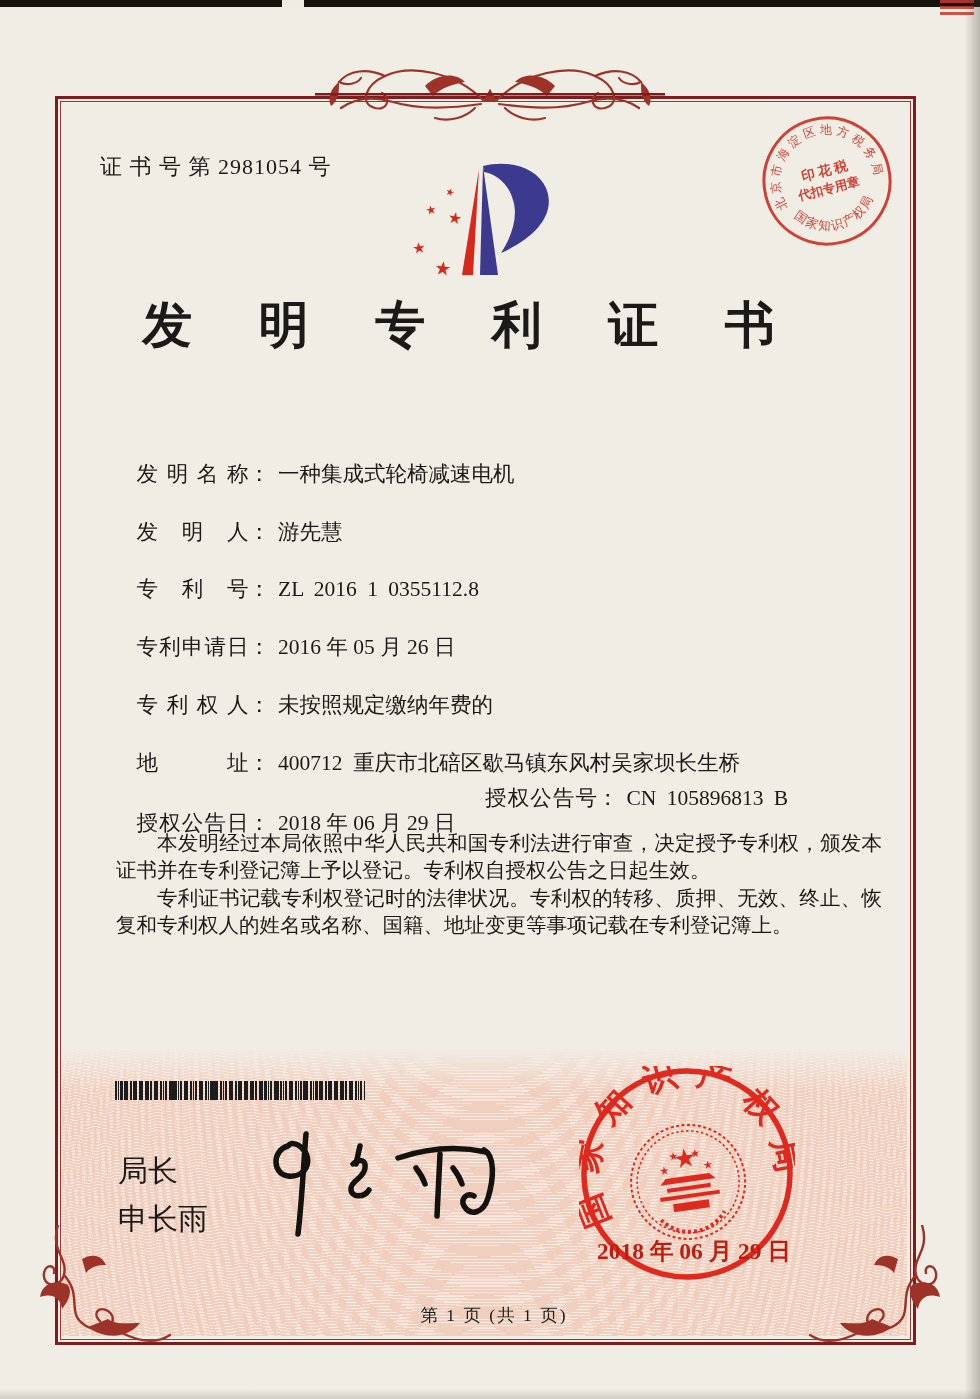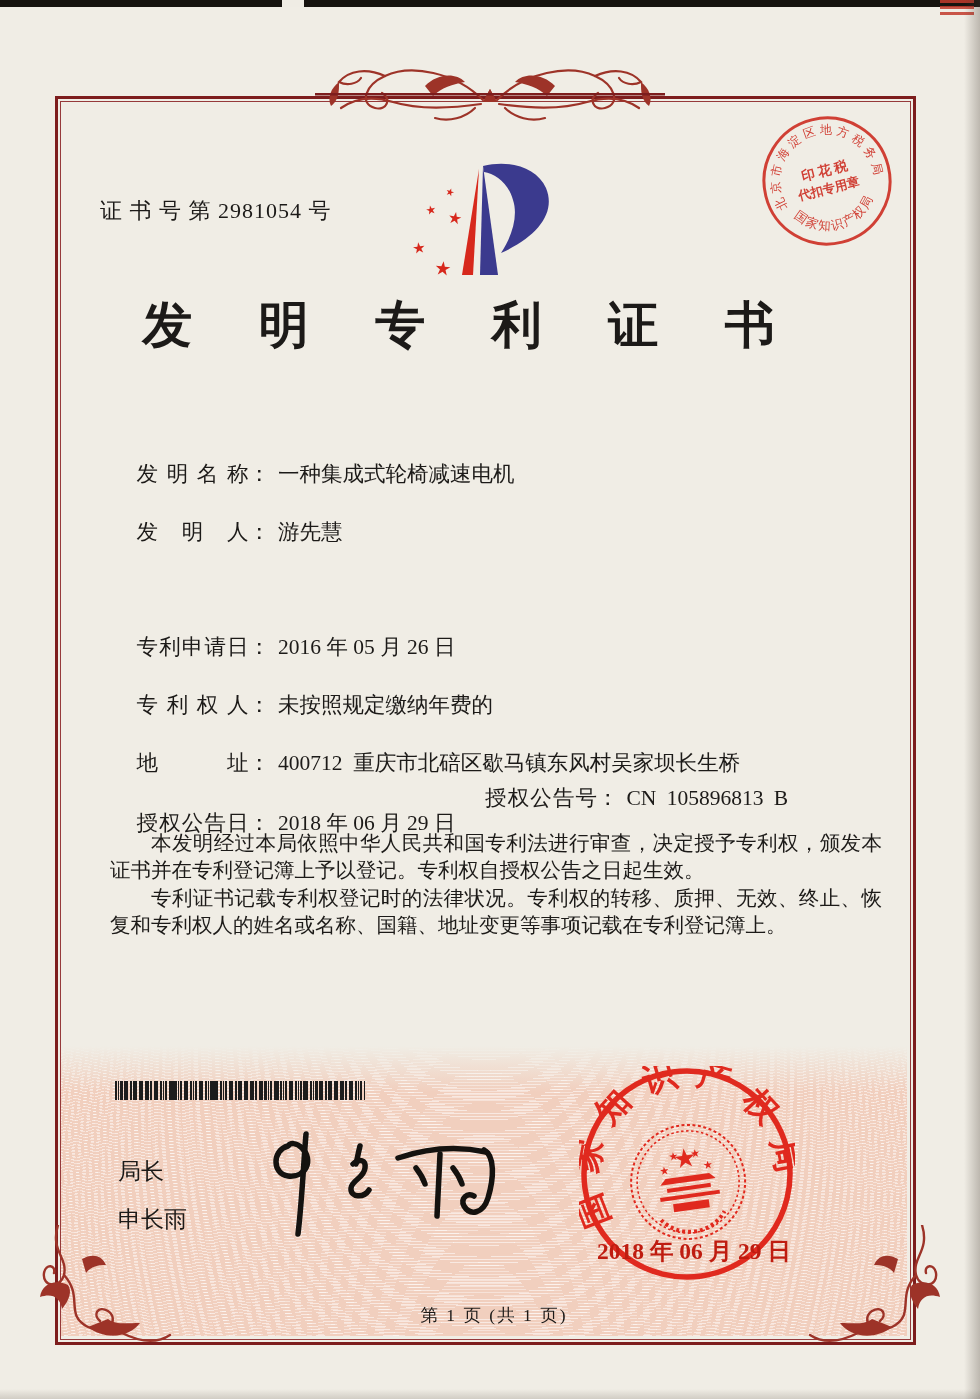--- a/index.html
+++ b/index.html
@@ -25,43 +25,43 @@
   .frame::after{content:"";position:absolute;inset:2px;border:1px solid #96393a;}
   
   .pink-band{position:absolute;left:61px;top:1046px;width:846px;height:290px;z-index:1;
     background-color:#f1cfbe;
     background-image:
       repeating-radial-gradient(1300px 620px at 50% -430px,rgba(255,255,255,0) 0 5px,rgba(255,255,255,.55) 5px 6px),
       repeating-radial-gradient(1300px 640px at 50% 760px,rgba(255,255,255,0) 0 5px,rgba(255,255,255,.40) 5px 6px);}
   .pink-band::before{content:"";position:absolute;left:0;right:0;top:0;height:46px;
     background:linear-gradient(#f0ede5,rgba(240,237,229,0));}
   
-  .cert-no{position:absolute;left:100px;top:152px;font-size:22px;letter-spacing:1px;z-index:5;margin-top:44px;}
+  .cert-no{position:absolute;left:100px;top:152px;font-size:22px;letter-spacing:1px;z-index:5;}
   .logo{position:absolute;left:405px;top:160px;z-index:5;}
   .stamp{position:absolute;left:759px;top:113px;z-index:6;opacity:.95;}
   .title{position:absolute;left:0;right:0;top:292px;text-align:center;font-size:50px;font-weight:bold;
     letter-spacing:27px;transform:translateX(-18px);z-index:5;}
   
   .row{position:absolute;left:115px;font-size:21.5px;z-index:5;white-space:pre;}
   .flabel{display:inline-block;width:112px;text-align:justify;text-align-last:justify;}
   .fcolon{display:inline-block;margin-right:8px;}
   .fvalue{white-space:pre;text-align:center;}
   .num-wide{word-spacing:5px;}
   .g2{position:absolute;left:370px;top:0;white-space:pre;}
   
   .paras{position:absolute;left:100px;width:782px;top:830px;z-index:5;}
-  .paras p{margin:0 0 2px 10px;font-size:20.5px;line-height:26.6px;text-align:justify;text-indent:2em;}
+  .paras p{margin:0 0 2px 16px;font-size:20.5px;line-height:26.6px;text-align:justify;text-indent:2em;}
   
   .barcode{position:absolute;left:115px;top:1081px;width:250px;height:19px;z-index:5;
     background-image:
       repeating-linear-gradient(90deg,#1c1c1c 0 2px,rgba(0,0,0,0) 2px 5px),
       repeating-linear-gradient(90deg,#1c1c1c 0 1px,rgba(0,0,0,0) 1px 3px),
       repeating-linear-gradient(90deg,rgba(0,0,0,0) 0 6px,#1c1c1c 6px 8px,rgba(0,0,0,0) 8px 13px);}
   .signoff{position:absolute;left:118px;top:1147px;z-index:5;font-family:"Liberation Sans","DejaVu Sans",sans-serif;}
-  .signoff div{font-size:23px;line-height:48px;}
+  .signoff div{font-size:30px;line-height:48px;}
   .signature{position:absolute;left:248px;top:1116px;z-index:6;}
   .seal{position:absolute;left:579px;top:1066px;z-index:5;opacity:.96;}
   .seal-date{position:absolute;left:597px;top:1235px;font-size:23.5px;font-weight:600;color:#bf1c10;
     z-index:7;white-space:pre;}
   .footer{position:absolute;left:8px;right:0;top:1303px;text-align:center;font-size:17.5px;
     letter-spacing:2px;z-index:5;}
   
   .orn-top{position:absolute;left:315px;top:56px;z-index:5;}
   .corner-bl{position:absolute;left:22px;top:1225px;z-index:5;}
   .corner-br{position:absolute;left:808px;top:1225px;z-index:5;transform:scaleX(-1);}
@@ -142,20 +142,23 @@
     </g>
   </svg>
 
   <div class="title">发 明 专 利 证 书</div>
 
   <div class="row" style="top:434px">
     <span class="flabel">发明名称</span><span class="fcolon">：</span><span class="fvalue">一种集成式轮椅减速电机</span>
   </div>
   <div class="row" style="top:492px">
     <span class="flabel">发明人</span><span class="fcolon">：</span><span class="fvalue">游先慧</span>
+  </div>
+  <div class="row" style="top:549px">
+    <span class="flabel">专利号</span><span class="fcolon">：</span><span class="fvalue num-wide">ZL 2016 1 0355112.8</span>
   </div>
   <div class="row" style="top:607px">
     <span class="flabel">专利申请日</span><span class="fcolon">：</span><span class="fvalue">2016 年 05 月 26 日</span>
   </div>
   <div class="row" style="top:665px">
     <span class="flabel">专利权人</span><span class="fcolon">：</span><span class="fvalue">未按照规定缴纳年费的</span>
   </div>
   <div class="row" style="top:723px">
     <span class="flabel">地址</span><span class="fcolon">：</span><span class="fvalue">400712  重庆市北碚区歇马镇东风村吴家坝长生桥</span>
   </div>

